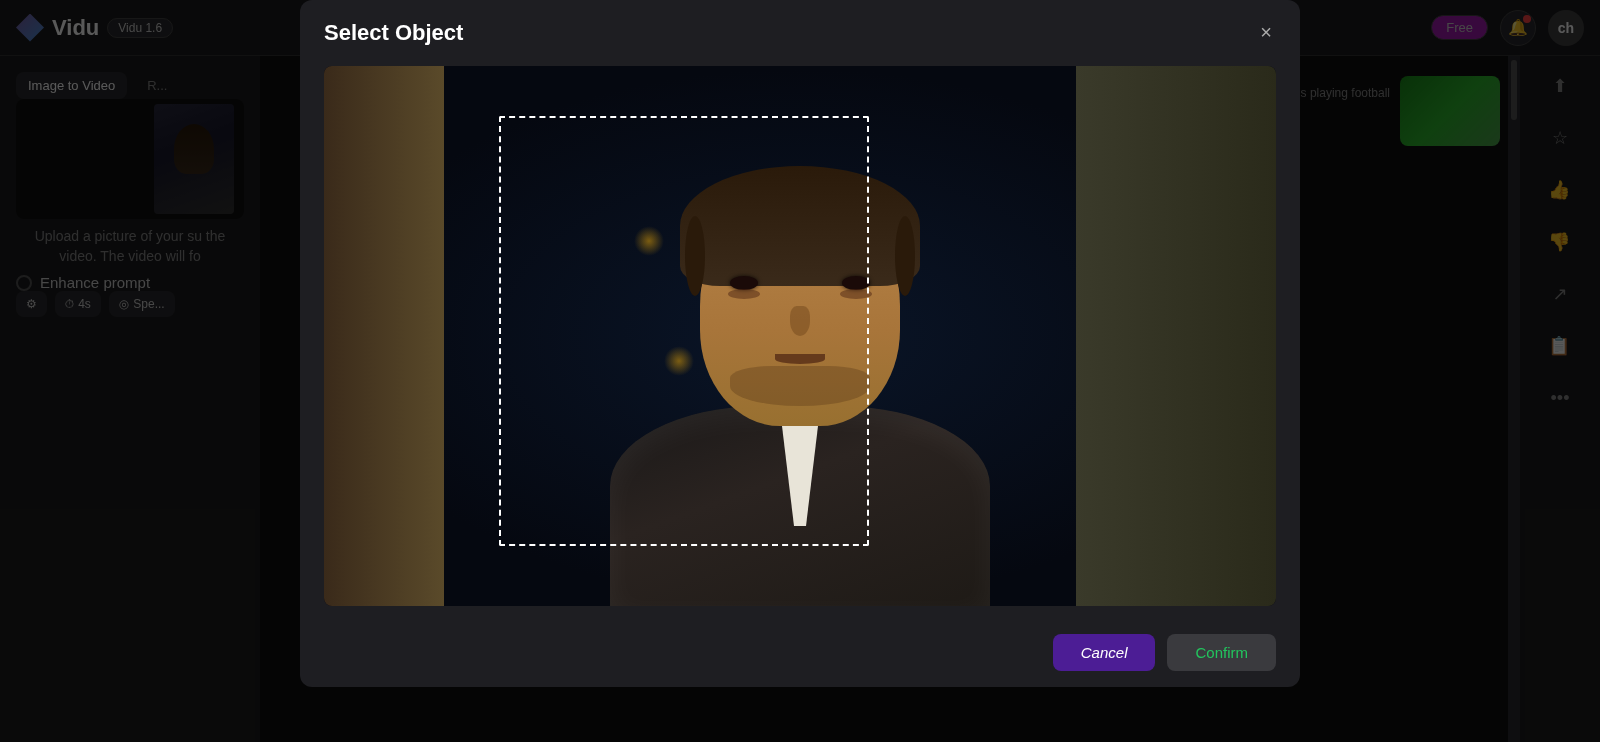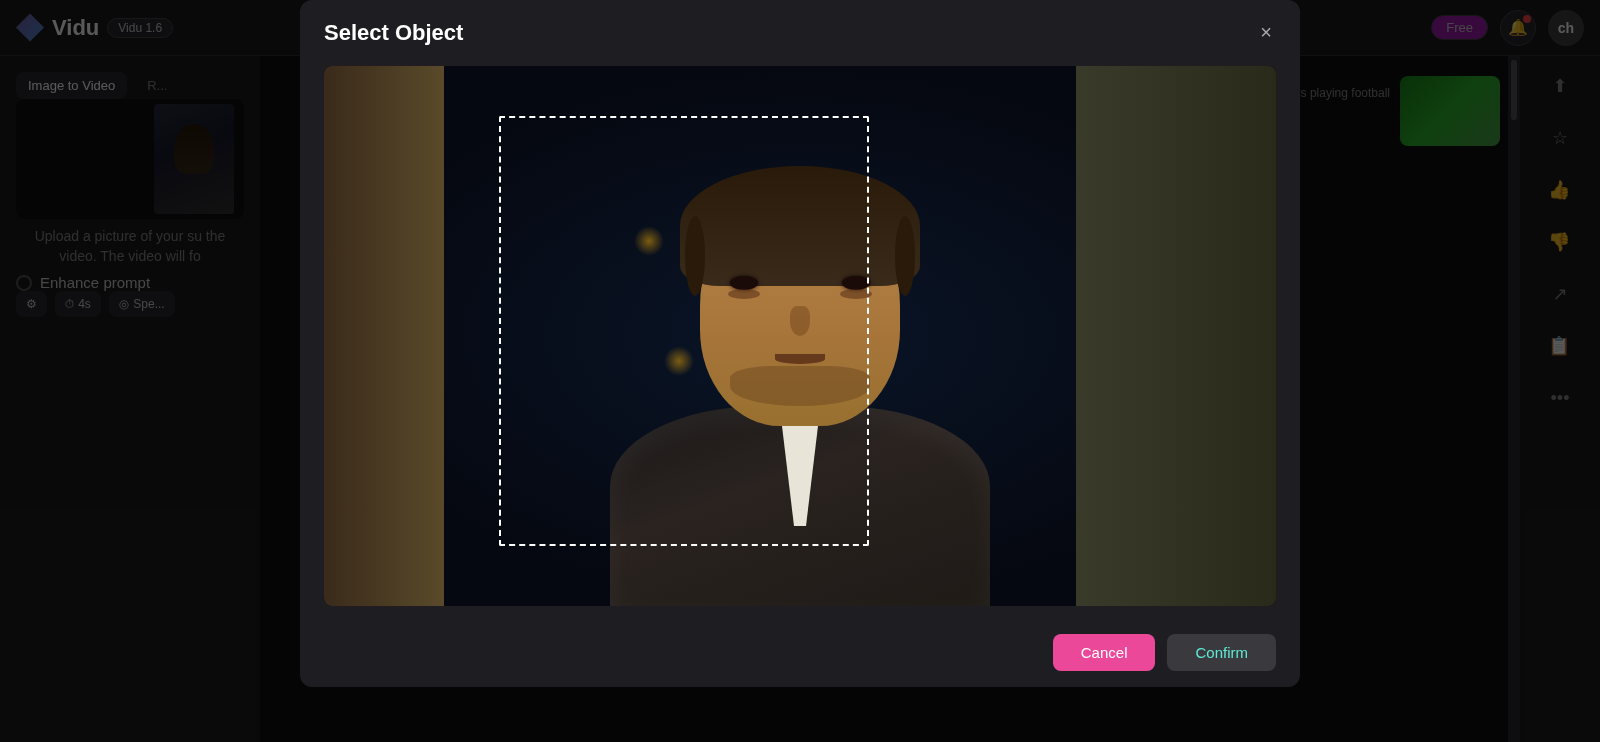--- a/index.html
+++ b/index.html
@@ -463,34 +463,35 @@
     .modal-footer {
       display: flex;
       align-items: center;
       justify-content: flex-end;
       gap: 12px;
       padding: 16px 24px;
     }
 
     .btn-cancel {
       padding: 10px 28px;
-      background: #ec4899;
+      background: #4c1d95;
       border: none;
       border-radius: 8px;
       color: #fff;
       font-size: 15px;
       cursor: pointer;
+      font-style: italic;
     }
 
     .btn-confirm {
       padding: 10px 28px;
       background: #3a3a3e;
       border: none;
       border-radius: 8px;
-      color: #5eead4;
+      color: #22c55e;
       font-size: 15px;
       cursor: pointer;
     }
 
     
     .logo-diamond {
       width: 28px;
       height: 28px;
       background: linear-gradient(135deg, #7b5ea7, #4a90d9);
       clip-path: polygon(50% 0%, 100% 50%, 50% 100%, 0% 50%);

